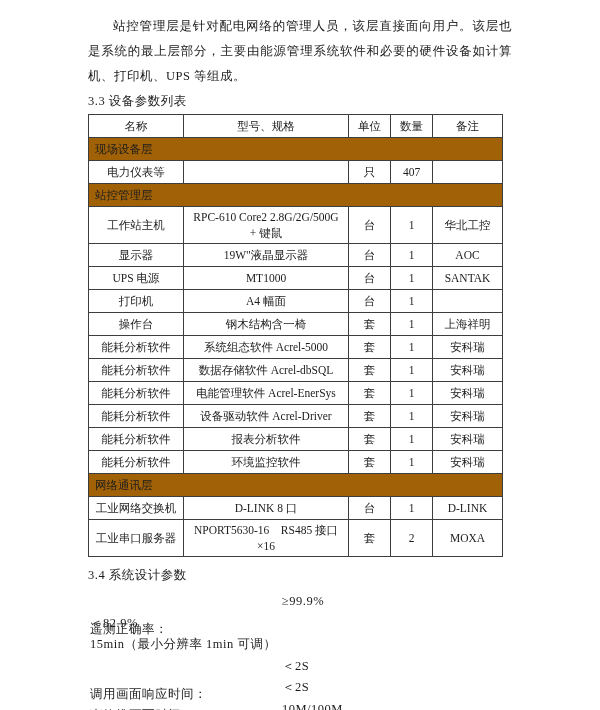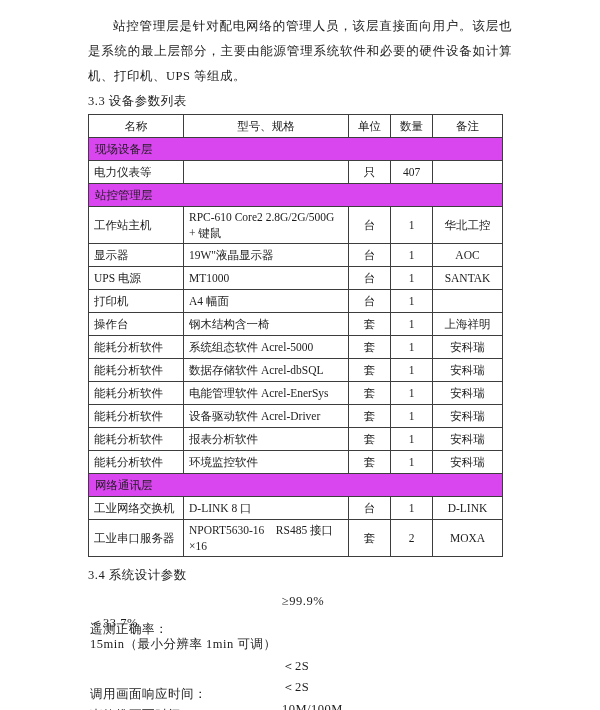--- a/index.html
+++ b/index.html
@@ -51,24 +51,24 @@
   table.equip th, table.equip td {
     border: 1px solid #3d3d3d;
     font-size: 11.5px;
     font-weight: normal;
     padding: 2px 5px;
     height: 18px;
     line-height: 16px;
     overflow: hidden;
   }
   table.equip th { text-align: center; }
-  td.left { text-align: left; }
+  td.left { text-align: center; }
   td.center { text-align: center; }
   tr.section-row td {
-    background: #d946ef;
+    background: #a16207;
     text-align: left;
     padding-left: 6px;
   }
   td.cell-model { line-height: 19px; }
   .params {
     margin-top: 6px;
     padding-left: 2px;
   }
   .param-row {
     display: flex;
@@ -223,21 +223,21 @@
     </table>
 
     <div class="section-title">3.4 系统设计参数</div>
 
     <div class="params" id="params-list">
         <div class="param-row">
           <span class="param-label">遥测正确率：</span>
           <span class="param-value">≥99.9%</span>
         </div>
         <div class="param-row">
-          <span class="param-value">＜33.7%</span>
+          <span class="param-value">＜82.9%</span>
         </div>
         <div class="param-row">
           <span class="param-value">15min（最小分辨率 1min 可调）</span>
         </div>
         <div class="param-row">
           <span class="param-label">调用画面响应时间：</span>
           <span class="param-value">＜2S</span>
         </div>
         <div class="param-row">
           <span class="param-label">事故推画面时间：</span>

